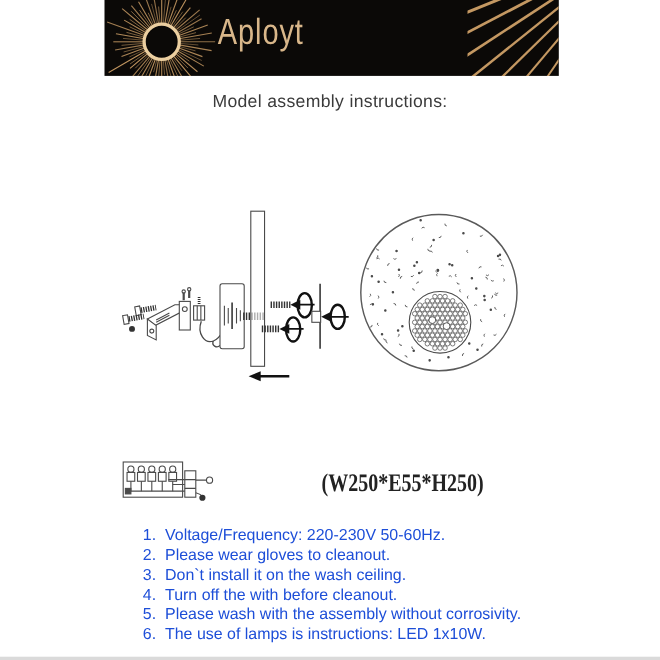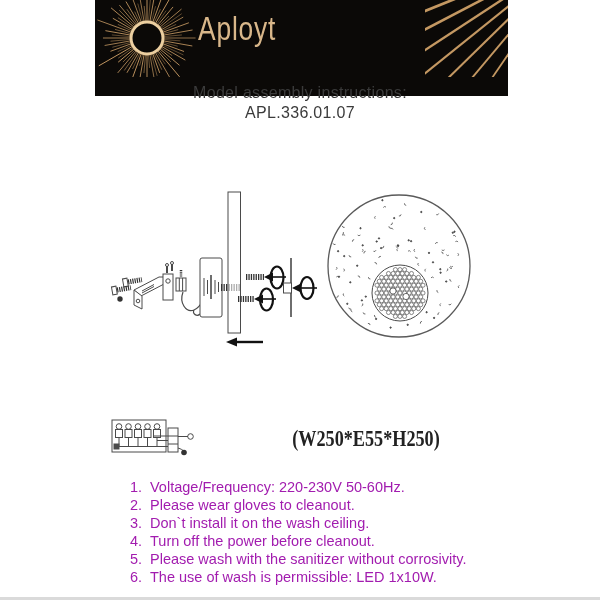--- a/index.html
+++ b/index.html
@@ -1,34 +1,34 @@
 <!DOCTYPE html>
 <html><head>
 <meta charset="utf-8">
 <style>
   html,body{margin:0;padding:0;background:#fff;}
   .sheet{position:relative;width:600px;height:600px;background:#ffffff;overflow:hidden;
          font-family:"Liberation Sans",sans-serif;color:#3b3b3b;}
   
-  .brandbar{position:absolute;left:95px;top:0;width:413px;height:96px;background:#0b0907;overflow:hidden;}
+  .brandbar{position:absolute;left:95px;top:0;width:413px;height:69px;background:#0b0907;overflow:hidden;}
   .brandbar svg{position:absolute;left:0;top:0;}
   .brand-word{position:absolute;left:103px;top:10px;font-size:33px;font-weight:400;color:#d9b78a;
               letter-spacing:1px;transform:scaleX(0.8);transform-origin:left center;white-space:nowrap;}
   
   .subheader{position:absolute;top:83px;left:0;width:600px;text-align:center;
              font-size:16px;line-height:20px;letter-spacing:0.3px;color:#3b3b3b;}
   
   .diagram-svg{position:absolute;left:90px;top:153px;}
   .terminal-svg{position:absolute;left:105px;top:412px;}
   .dims{position:absolute;left:250px;top:426px;width:232px;text-align:center;
         font-family:"Liberation Serif",serif;font-weight:bold;font-size:23px;color:#222;
         transform:scaleX(0.79);transform-origin:center;white-space:nowrap;}
   
   ol.instructions{position:absolute;left:122px;top:479px;margin:0;padding-left:24px;width:400px;
-                  font-size:14.5px;line-height:17.9px;color:#a21caf;}
+                  font-size:14.5px;line-height:17.9px;color:#1d4ed8;}
   ol.instructions li{margin:0;padding-left:4px;}
   .bottom-edge{position:absolute;left:0;top:597px;width:600px;height:3px;background:#dadada;}
 </style>
 </head>
 <body>
 
 <div class="sheet">
 
   <div class="brandbar">
     <svg width="413" height="77" viewBox="0 0 413 77">
@@ -125,21 +125,20 @@
             <line x1="486" y1="-52" x2="193.55281885369914" y2="100.88769158955432" stroke="#c49862" stroke-width="2.54"></line>
             <line x1="486" y1="-52" x2="180.0293279929602" y2="71.62017582725103" stroke="#c49862" stroke-width="2.7"></line>
           </g>
       </g>
     </svg>
     <div class="brand-word">Aployt</div>
   </div>
 
   <div class="subheader">
     <div>Model assembly instructions:</div>
-    <div>APL.336.01.07</div>
   </div>
 
   <svg class="diagram-svg" width="430" height="200" viewBox="90 153 430 200">
     <g stroke="#4a4a4a" fill="none" stroke-width="1">
 
       <g>
         <g transform="rotate(-10 134 281)">
           <rect x="123" y="277" width="4.5" height="8" fill="#fff"></rect>
           <line x1="128" y1="281" x2="142" y2="281" stroke="#333" stroke-width="5" stroke-dasharray="1.2 1"></line>
         </g>
@@ -459,19 +458,19 @@
       <circle cx="184" cy="452.5" r="2.8" fill="#333" stroke="none"></circle>
     </g>
   </svg>
 
   <div class="dims">(W250*E55*H250)</div>
 
   <ol class="instructions">
     <li>Voltage/Frequency: 220-230V 50-60Hz.</li>
     <li>Please wear gloves to cleanout.</li>
     <li>Don`t install it on the wash ceiling.</li>
-    <li>Turn off the power before cleanout.</li>
-    <li>Please wash with the sanitizer without corrosivity.</li>
-    <li>The use of wash is permissible: LED 1x10W.</li>
+    <li>Turn off the with before cleanout.</li>
+    <li>Please wash with the assembly without corrosivity.</li>
+    <li>The use of lamps is instructions: LED 1x10W.</li>
   </ol>
 
   <div class="bottom-edge"></div>
 </div>
 
 </body></html>

